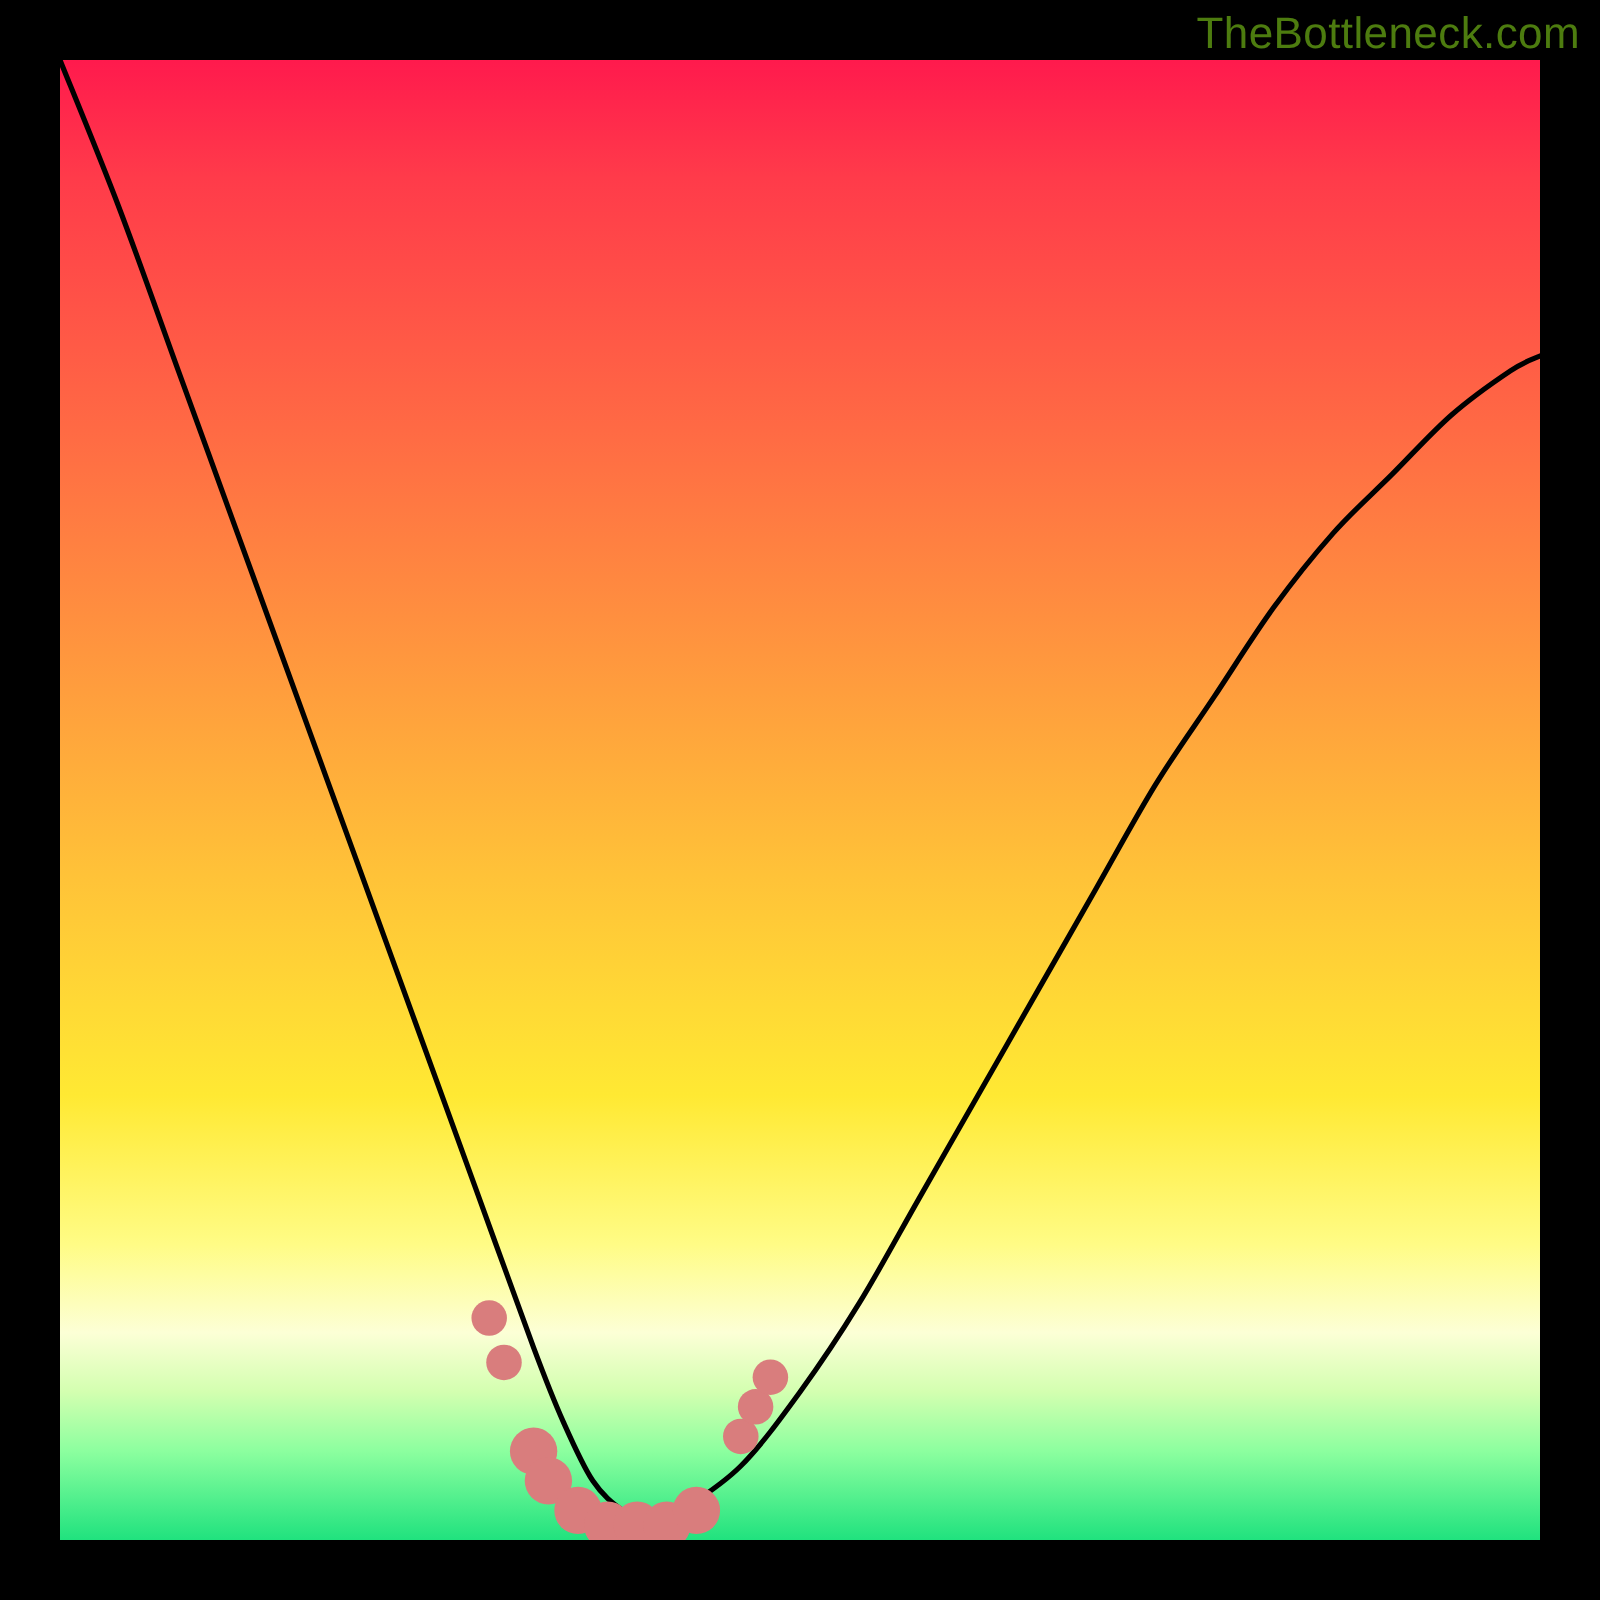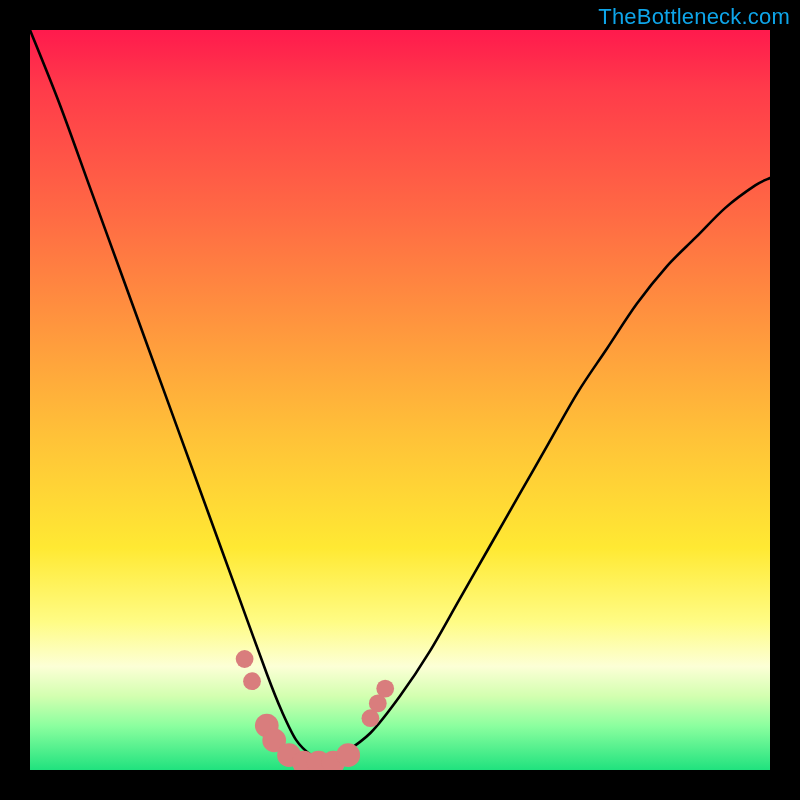--- a/index.html
+++ b/index.html
@@ -36,21 +36,21 @@
       #fcffd6 86%,
       #d3ffb0 90%,
       #8cff9f 94%,
       #20e27e 100%
     );
   }
   .attribution {
     position: absolute;
     top: 4px;
     right: 10px;
-    color: #0ea5e9;
+    color: #4d7c0f;
     font-size: 22px;
     font-weight: 500;
     letter-spacing: 0.2px;
     font-family: Arial, Helvetica, sans-serif;
   }
   svg.curve {
     position: absolute;
     left: 0;
     top: 0;
     width: 740px;

